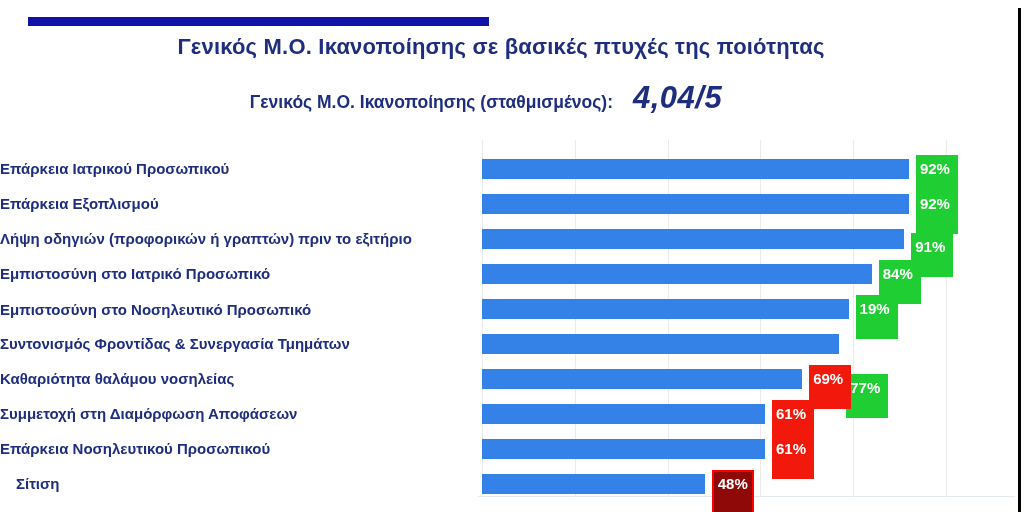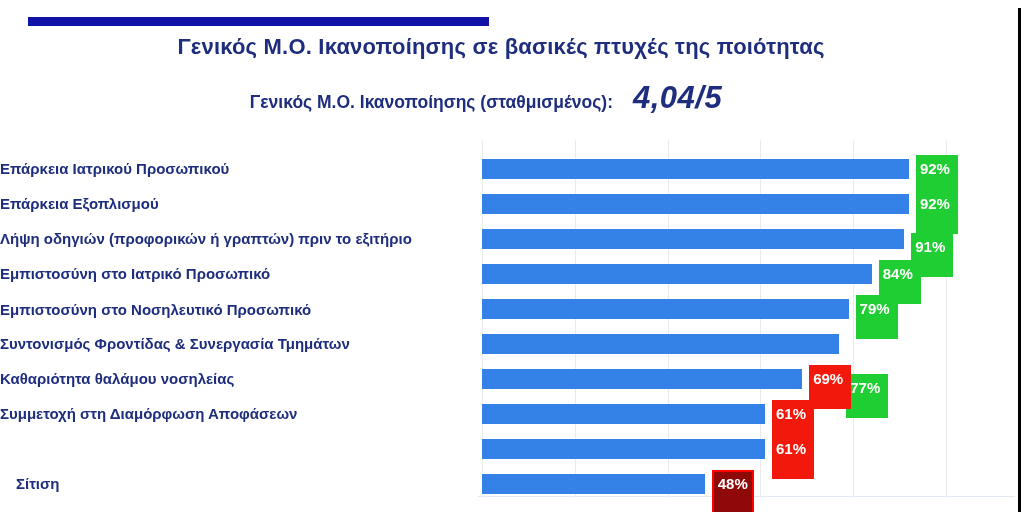--- a/index.html
+++ b/index.html
@@ -88,30 +88,31 @@
     <div class="bar" style="top: 54px; width: 426.88px;"></div>
     <div class="val val-green" style="top: 50px; left: 915.88px;">92%</div>
     <div class="cat-label" style="top: 89px;">Λήψη οδηγιών (προφορικών ή γραπτών) πριν το εξιτήριο</div>
     <div class="bar" style="top: 89px; width: 422.24px;"></div>
     <div class="val val-green" style="top: 85px; left: 911.24px; margin-top: 8px;">91%</div>
     <div class="cat-label" style="top: 124px;">Εμπιστοσύνη στο Ιατρικό Προσωπικό</div>
     <div class="bar" style="top: 124px; width: 389.76px;"></div>
     <div class="val val-green" style="top: 120px; left: 878.76px;">84%</div>
     <div class="cat-label" style="top: 160px;">Εμπιστοσύνη στο Νοσηλευτικό Προσωπικό</div>
     <div class="bar" style="top: 159px; width: 366.56px;"></div>
-    <div class="val val-green" style="top: 155px; left: 855.56px;">79%</div>
+    <div class="val val-green" style="top: 155px; left: 855.56px;">19%</div>
     <div class="cat-label" style="top: 194px;">Συντονισμός Φροντίδας &amp; Συνεργασία Τμημάτων</div>
     <div class="bar" style="top: 194px; width: 357.28px;"></div>
     <div class="val val-green" style="top: 190px; left: 846.28px; margin-top: 44px;">77%</div>
     <div class="cat-label" style="top: 229px;">Καθαριότητα θαλάμου νοσηλείας</div>
     <div class="bar" style="top: 229px; width: 320.16px;"></div>
     <div class="val val-red" style="top: 225px; left: 809.16px;">69%</div>
     <div class="cat-label" style="top: 264px;">Συμμετοχή στη Διαμόρφωση Αποφάσεων</div>
     <div class="bar" style="top: 264px; width: 283.04px;"></div>
     <div class="val val-red" style="top: 260px; left: 772.04px;">61%</div>
+    <div class="cat-label" style="top: 299px;">Επάρκεια Νοσηλευτικού Προσωπικού</div>
     <div class="bar" style="top: 299px; width: 283.04px;"></div>
     <div class="val val-red" style="top: 295px; left: 772.04px;">61%</div>
     <div class="cat-label" style="top: 334px; padding-left: 16px;">Σίτιση</div>
     <div class="bar" style="top: 334px; width: 222.72px;"></div>
     <div class="val val-darkred" style="top: 330px; left: 711.72px;">48%</div>
   </div>
 
 <div class="right-border"></div>
 
 </body></html>

